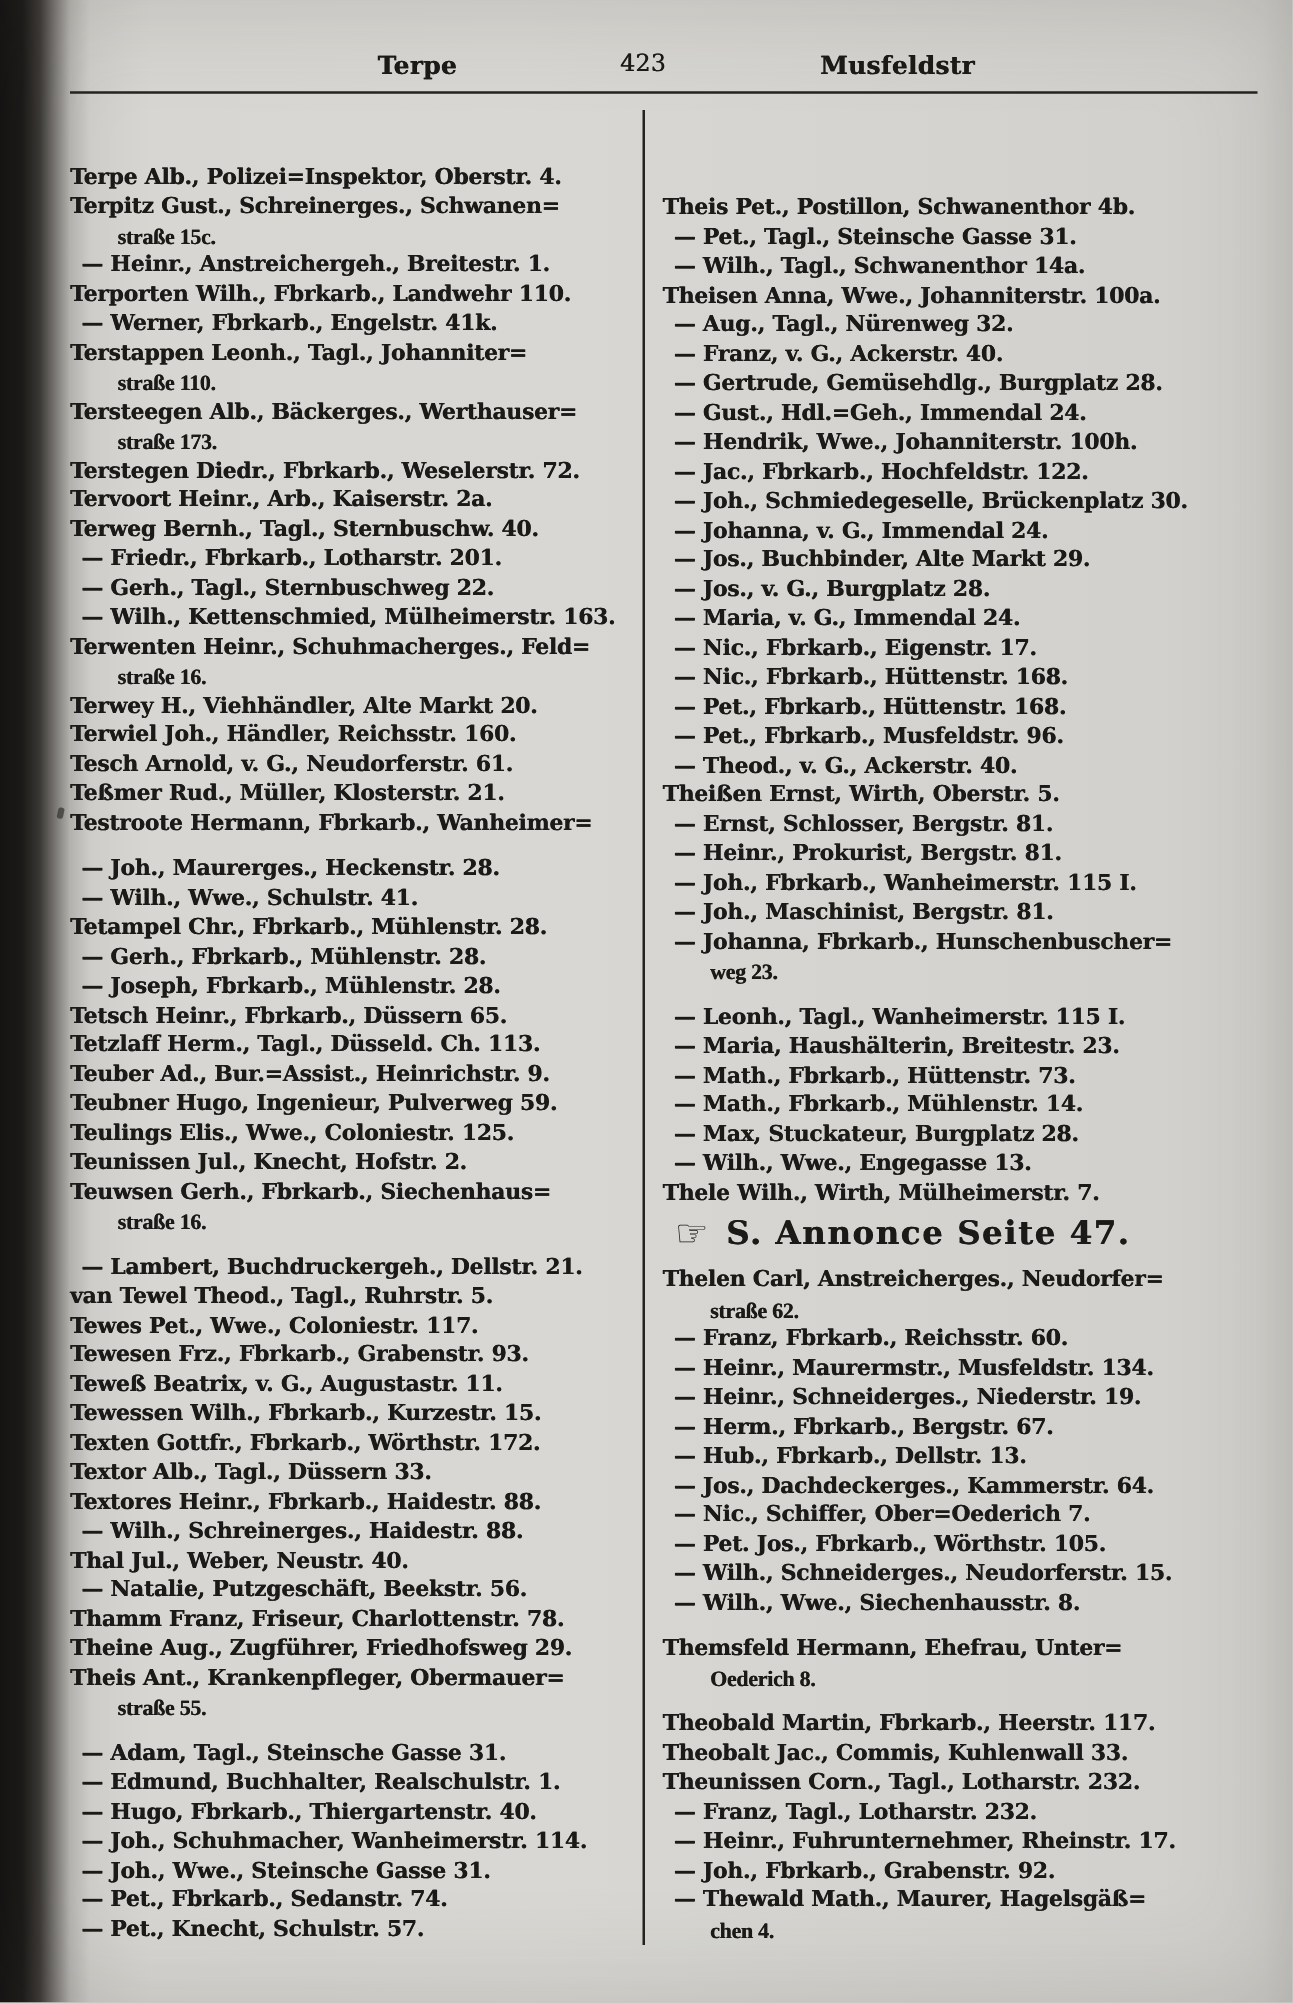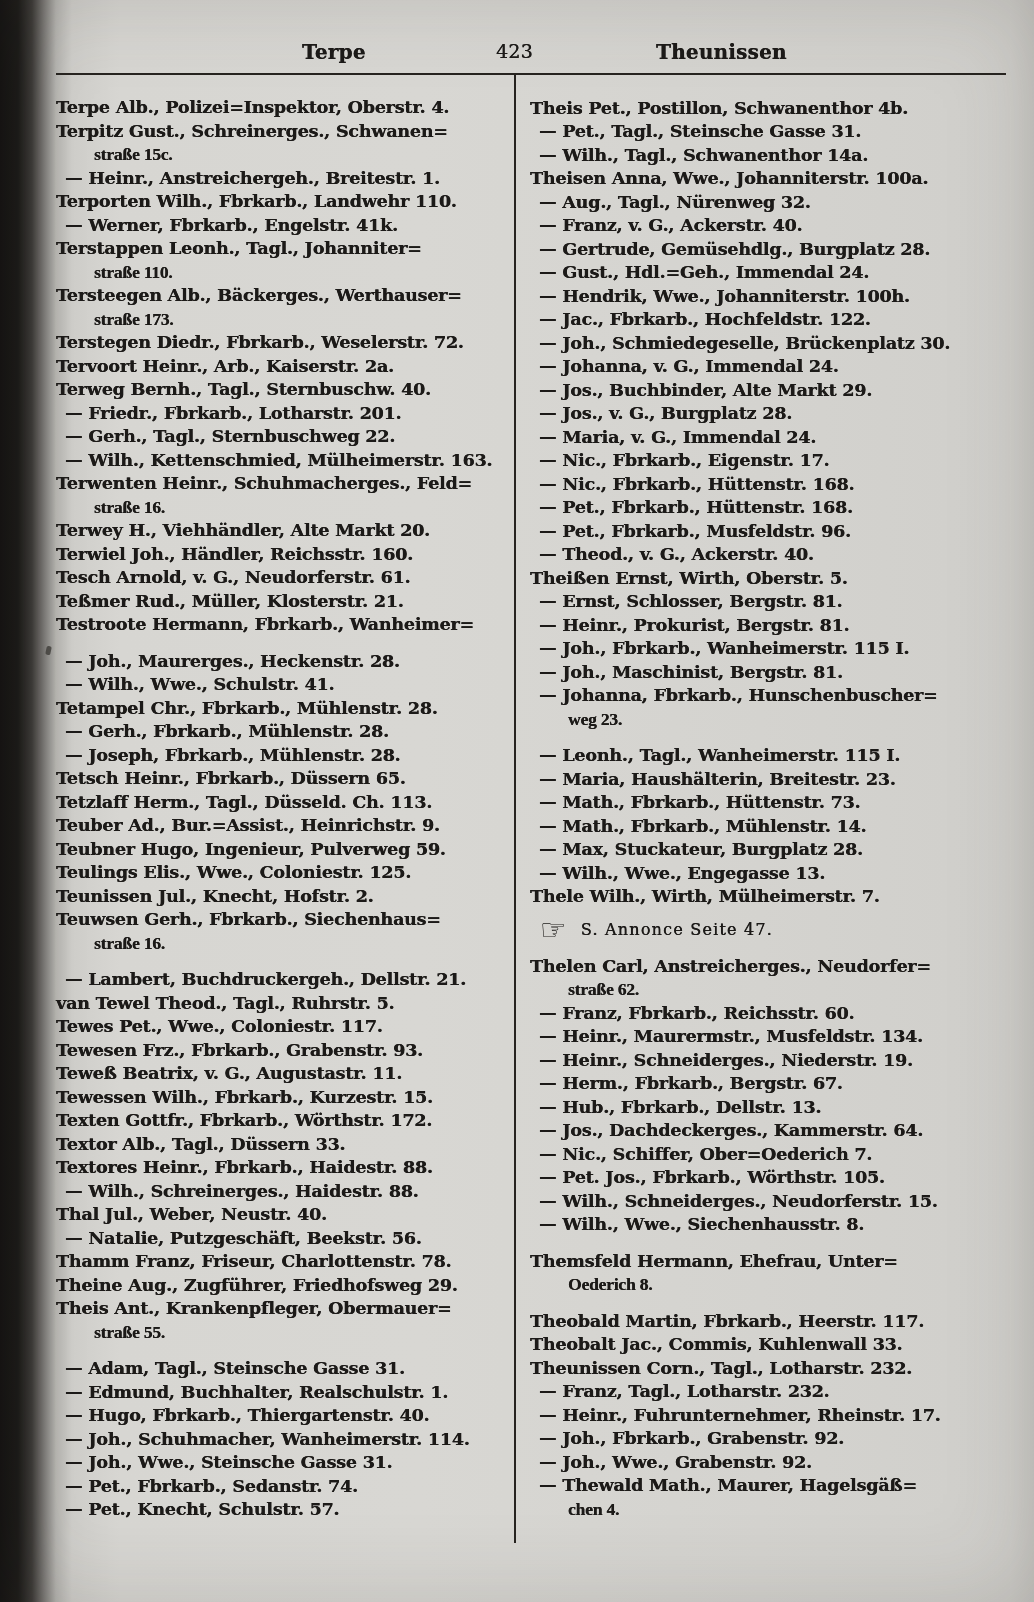--- a/index.html
+++ b/index.html
@@ -28,21 +28,21 @@
     letter-spacing:0.2px;
   }
   .running-header .kw{position:absolute; white-space:nowrap; text-shadow:0.3px 0 0 currentColor;}
   .kw-left{left:246px;}
   .page-num{position:absolute; left:440px; font-weight:400; font-size:19px;}
   .kw-right{left:600px;}
   .header-rule{
     margin-top:7px; height:2px; background:#26231f; width:950px;
   }
   .columns{
-    display:flex; align-items:center;
+    display:flex; margin-top:13px; align-items:flex-end;
   }
   .col{width:452px;}
   .col-divider{
     width:2px; background:#26231f; margin:0 6px; min-height:1468px;
   }
   .col.right{flex:1; padding-left:8px;}
   .entry{
     font-size:17.5px; line-height:23.5px; font-weight:700;
     letter-spacing:-0.2px;
     text-shadow:0.3px 0 0 currentColor;
@@ -54,39 +54,39 @@
   .entry.annonce{
     margin:9px 0 7px 0; padding-left:10px;
     display:flex; align-items:center;
   }
   .manicule{
     font-family:"DejaVu Sans", sans-serif;
     font-size:30px; line-height:24px; margin-right:14px;
     text-shadow:none; font-weight:400;
   }
   .annonce-text{
-    font-size:16px; letter-spacing:1.2px; font-weight:400;
+    font-size:26px; letter-spacing:1.2px; font-weight:700;
     text-shadow:0.4px 0 0 currentColor;
   }
   .scan-speck{
     position:absolute; left:46px; top:646px; width:5px; height:9px;
     background:#3f3c38; border-radius:2px; transform:rotate(12deg);
     opacity:0.8;
   }
 </style>
 </head>
 <body>
 
 <div class="page">
   <div class="scan-speck"></div>
   <div class="content">
     <div class="running-header">
       <span class="kw kw-left">Terpe</span>
       <span class="kw page-num">423</span>
-      <span class="kw kw-right">Theunissen</span>
+      <span class="kw kw-right">Musfeldstr</span>
     </div>
     <div class="header-rule"></div>
     <div class="columns">
       <div class="col left" id="col-left">
           <div class="entry">
             <div class="line first">Terpe Alb., Polizei=Inspektor, Oberstr. 4.</div>
           </div>
           <div class="entry">
             <div class="line first">Terpitz Gust., Schreinerges., Schwanen=</div>
             <div class="line cont">straße 15c.</div>
@@ -404,23 +404,20 @@
             <div class="line first">Theunissen Corn., Tagl., Lotharstr. 232.</div>
           </div>
           <div class="entry dash">
             <div class="line first">— Franz, Tagl., Lotharstr. 232.</div>
           </div>
           <div class="entry dash">
             <div class="line first">— Heinr., Fuhrunternehmer, Rheinstr. 17.</div>
           </div>
           <div class="entry dash">
             <div class="line first">— Joh., Fbrkarb., Grabenstr. 92.</div>
-          </div>
-          <div class="entry dash">
-            <div class="line first">— Joh., Wwe., Grabenstr. 92.</div>
           </div>
           <div class="entry dash">
             <div class="line first">— Thewald Math., Maurer, Hagelsgäß=</div>
             <div class="line cont">chen 4.</div>
           </div>
         </div>
     </div>
   </div>
 </div>
 

